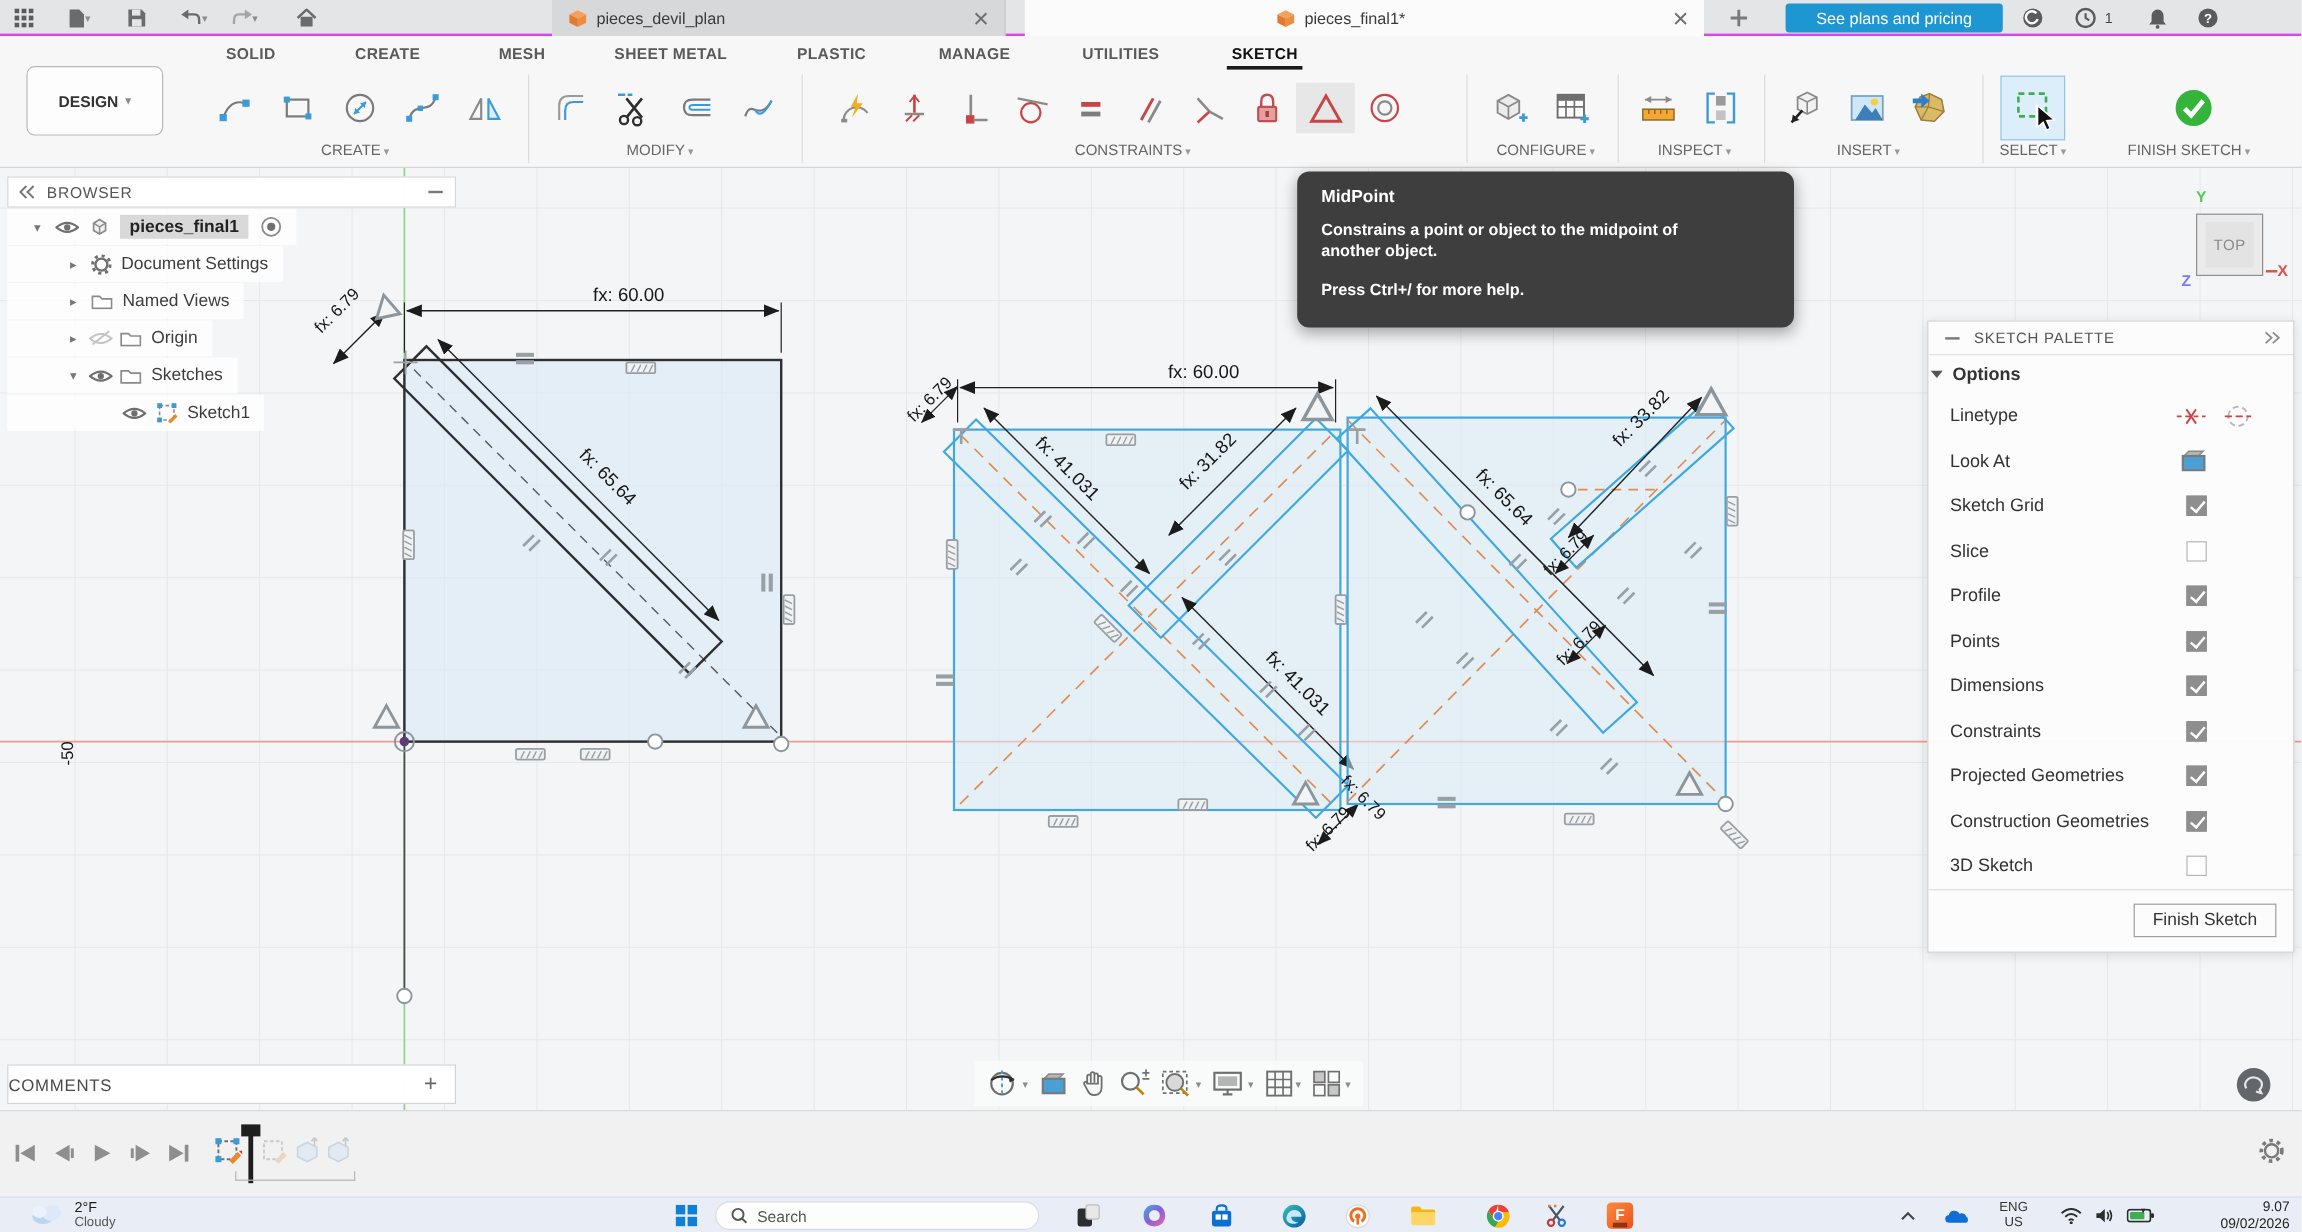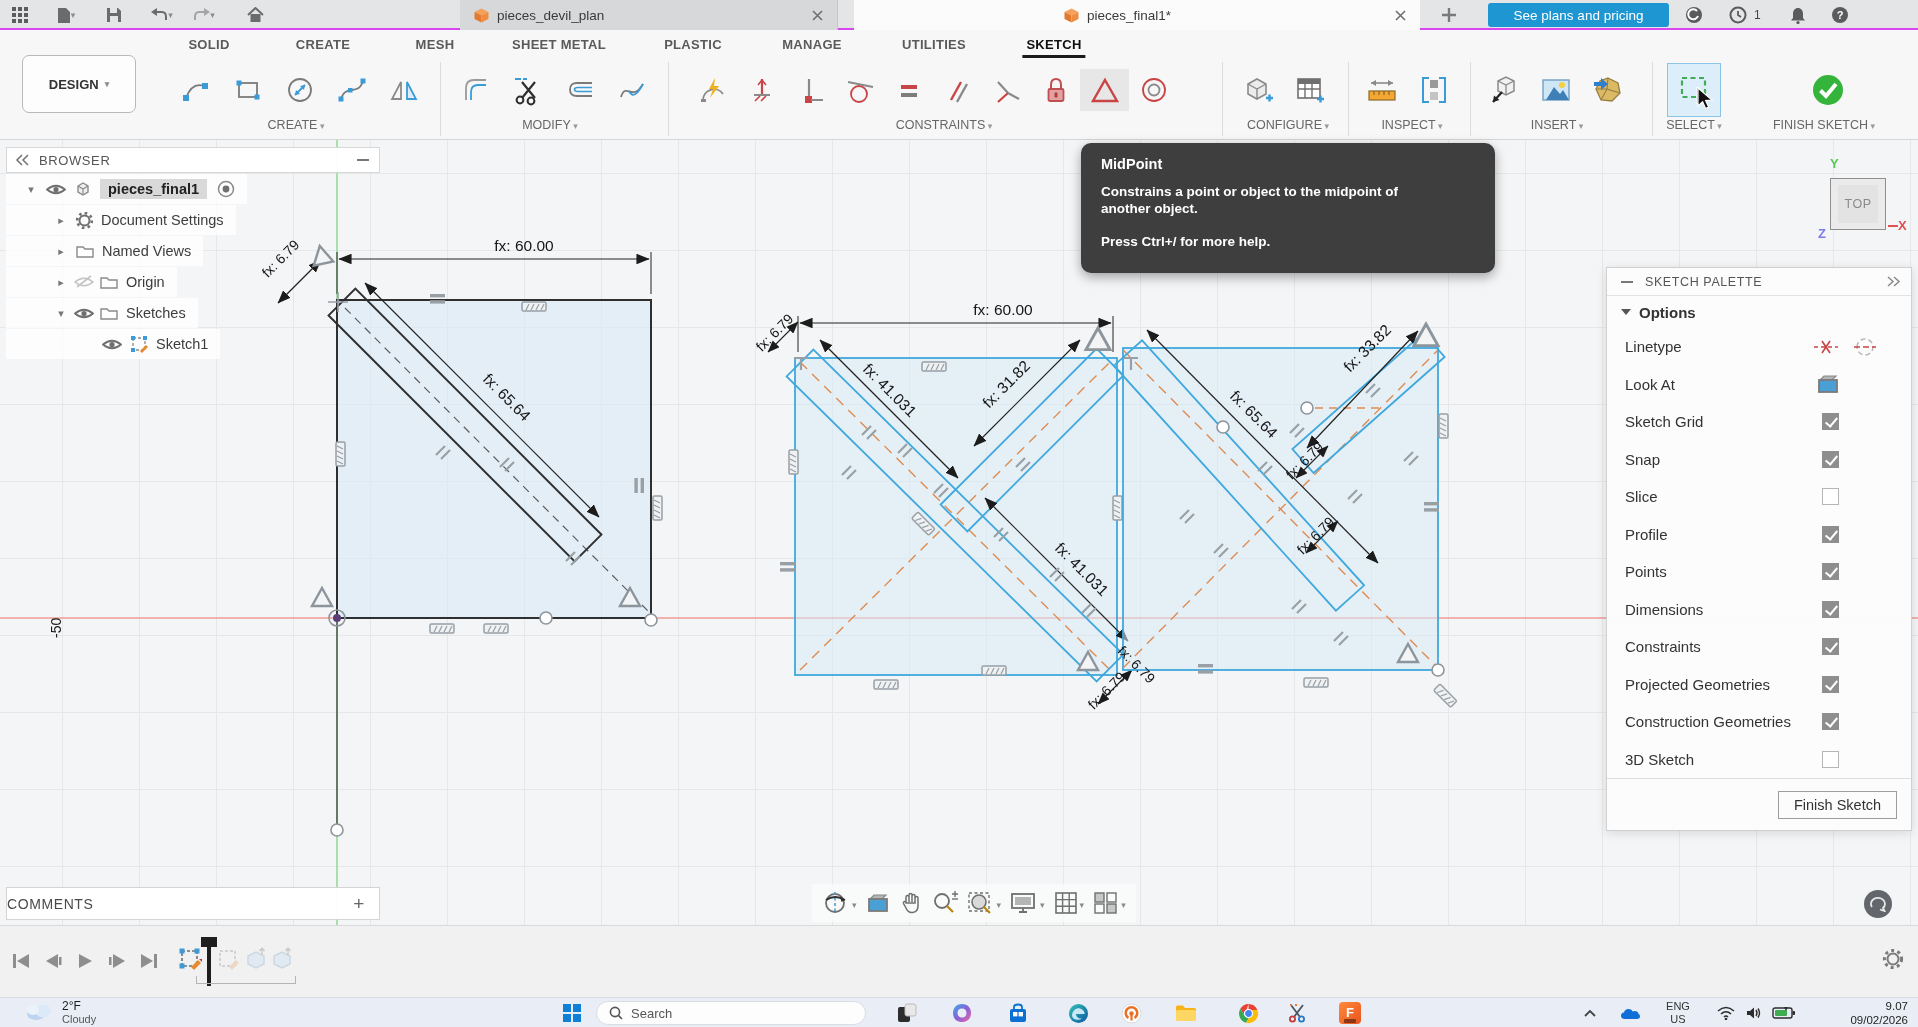--- a/index.html
+++ b/index.html
@@ -42,21 +42,21 @@
 .chev{width:14px;text-align:center;color:#777;font-size:11px}
 .rootchip{background:#d9d9d9;padding:2px 8px;font-weight:bold;color:#222}
 
 .tooltip{position:absolute;left:1081px;top:143px;width:414px;height:130px;background:#3e3e3e;color:#fff;border-radius:10px;padding:13px 20px;box-shadow:0 4px 12px rgba(0,0,0,.35)}
 .tt-title{font-size:14.5px;font-weight:bold}
 .tt-body{margin-top:11px;font-size:13.5px;font-weight:bold;line-height:1.28;width:320px}
 .tt-hint{margin-top:16px;font-size:13.5px;font-weight:bold}
 
 .palette{position:absolute;left:1606px;top:267px;width:306px;background:rgba(252,252,253,.97);border:1px solid #d0d0d0;box-shadow:0 2px 10px rgba(0,0,0,.12)}
 .phead{height:28px;display:flex;align-items:center;border-bottom:1px solid #e2e2e2;font-size:12.5px;color:#555;letter-spacing:.6px}
-.poptions{height:32px;display:flex;align-items:center;gap:8px;padding-left:14px;font-size:15px;font-weight:bold;color:#333}
+.poptions{height:32px;display:flex;align-items:center;gap:8px;padding-left:2px;font-size:15px;font-weight:bold;color:#333}
 .prow{height:37.5px;display:flex;align-items:center;padding:0 0 0 18px;font-size:15px;color:#333}
 .prow .sp{flex:1}
 .cb{position:relative;width:17px;height:17px;border:1px solid #b5b5b5;background:#fff;margin-right:72px}
 .cb.on{background:#8e8e8e;border-color:#8e8e8e}
 .cb.on:after{content:"";position:absolute;left:5px;top:1px;width:5px;height:10px;border:solid #fff;border-width:0 2.5px 2.5px 0;transform:rotate(40deg)}
 .pfoot{height:52px;border-top:1px solid #ddd;display:flex;align-items:center;justify-content:flex-end;padding-right:14px}
 .finishbtn{border:1px solid #9e9e9e;background:#fcfcfc;color:#333;font-size:14.5px;padding:5px 15px;font-family:"Liberation Sans",sans-serif}
 
 .vcube{position:absolute;left:1830px;top:178px;width:56px;height:52px;background:#ebebeb;border:1.5px solid #8f8f8f;display:flex;align-items:center;justify-content:center}
 .vcube .inner{width:40px;height:38px;background:#e3e3e3;display:flex;align-items:center;justify-content:center;font-size:12.5px;color:#8a8a8a;letter-spacing:.5px}
@@ -723,25 +723,20 @@
           <path d="M3 5 L7 1 H19 L15 5" fill="#b5b5b5" stroke="#8a8a8a" stroke-width="1.2"></path>
           <rect x="2" y="5" width="18" height="12" fill="#4a9fd4" stroke="#7a7a7a" stroke-width="1.8"></rect>
         </svg>
     </div>
     <div class="prow">
         <span>Sketch Grid</span>
         <span class="sp"></span>
         <div class="cb on"></div>
       </div>
     <div class="prow">
-        <span>Snap</span>
-        <span class="sp"></span>
-        <div class="cb on"></div>
-      </div>
-    <div class="prow">
         <span>Slice</span>
         <span class="sp"></span>
         <div class="cb"></div>
       </div>
     <div class="prow">
         <span>Profile</span>
         <span class="sp"></span>
         <div class="cb on"></div>
       </div>
     <div class="prow">

